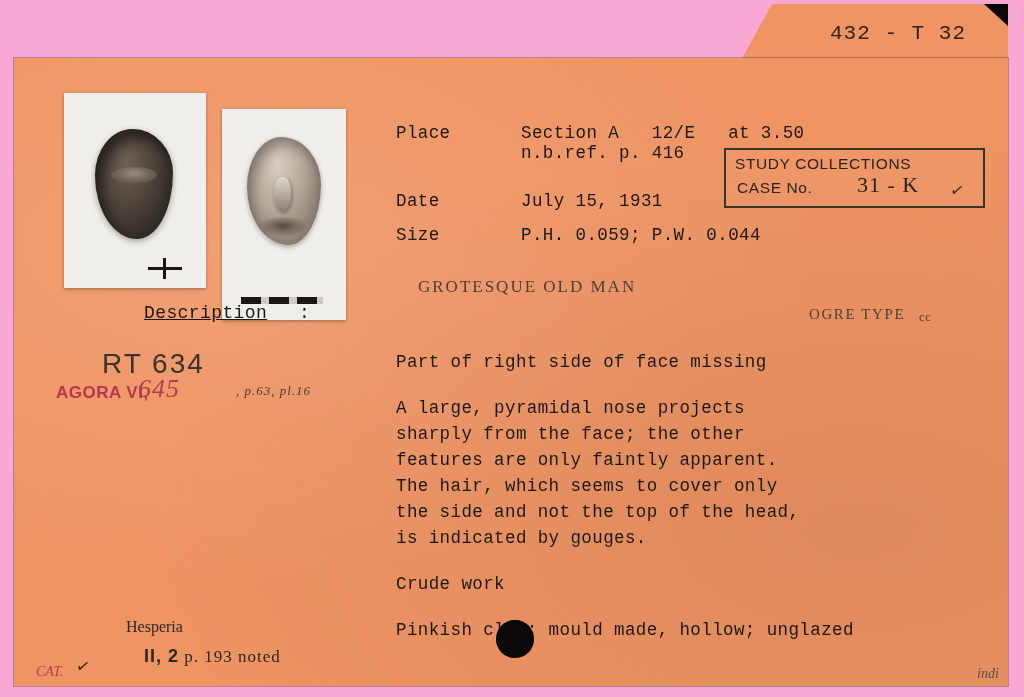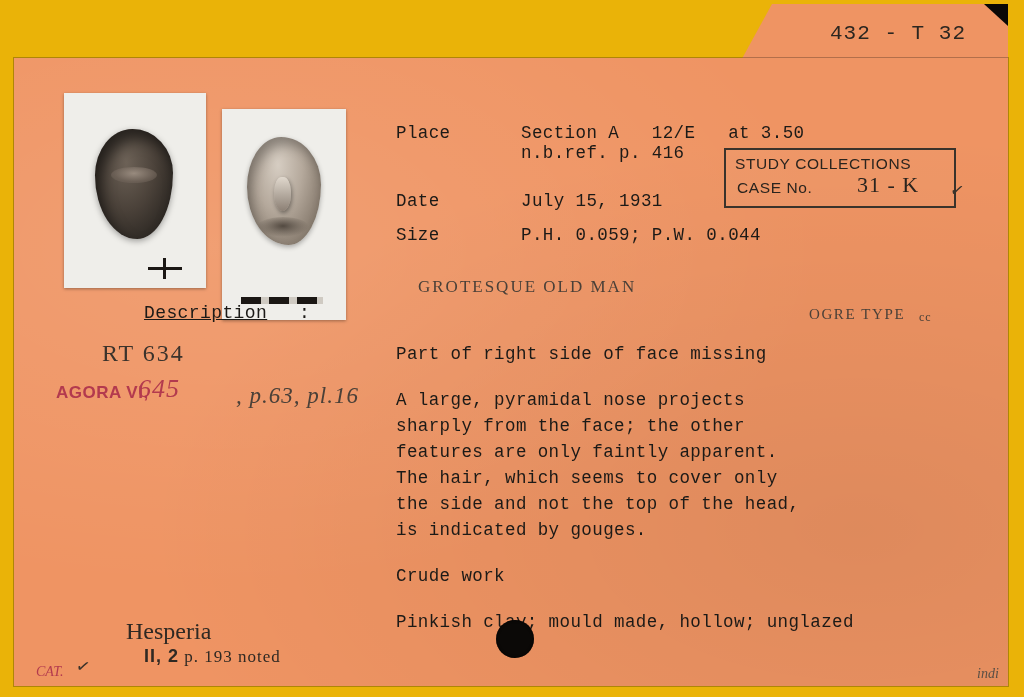--- a/index.html
+++ b/index.html
@@ -10,21 +10,21 @@
   body {
     width: 1024px;
     height: 697px;
     overflow: hidden;
     font-family: "Liberation Mono", monospace;
   }
   #card-scene {
     position: relative;
     width: 1024px;
     height: 697px;
-    background: #eab308;
+    background: #f9a8d4;
   }
   
   #card {
     position: absolute;
     left: 14px;
     top: 58px;
     width: 994px;
     height: 628px;
     background: #ef9463;
     box-shadow: 0 0 0 1px rgba(0,0,0,0.25);
@@ -233,20 +233,21 @@
 
   
   #stamp-box {
     position: absolute;
     left: 710px;
     top: 90px;
     width: 228px;
     height: 56px;
     border: 2px solid #3a332b;
     background: rgba(255,255,255,0.03);
+    padding-left: 29px;
   }
   #stamp-line1 {
     position: absolute;
     left: 9px;
     top: 5px;
     font-size: 15.5px;
     letter-spacing: 0.6px;
     color: #2a241e;
     font-family: "Liberation Sans", sans-serif;
   }
@@ -329,30 +330,30 @@
   }
 
   
   #body-text {
     position: absolute;
     left: 382px;
     top: 283px;
     font-size: 17.5px;
     line-height: 26px;
   }
-  #body-text p { margin: 0 0 20px 0; white-space: pre; }
+  #body-text p { margin: 8px 0 20px 0; white-space: pre; }
   #body-text p:last-child { margin-bottom: 0; }
 
   
   #hand-rt {
     position: absolute;
     left: 88px;
-    top: 282px;
-    font-family: Liberation Serif, serif;
-    font-size: 24px;
+    top: 290px;
+    font-family: Liberation Sans, sans-serif;
+    font-size: 28px;
     letter-spacing: 2px;
     color: #3b332c;
   }
   #hand-agora {
     position: absolute;
     left: 25px;
     top: 325px;
     font-family: "Liberation Sans", sans-serif;
     font-weight: bold;
     font-size: 17px;
@@ -368,33 +369,33 @@
     font-size: 26px;
     letter-spacing: 1px;
     color: #b33a4e;
     font-style: italic;
   }
   #hand-ref {
     position: absolute;
     left: 222px;
     top: 325px;
     font-family: "Liberation Serif", serif;
-    font-size: 23px;
+    font-size: 13px;
     font-style: italic;
     letter-spacing: 1px;
     color: #4a4038;
   }
 
   
   #hesperia-line1 {
     position: absolute;
     left: 112px;
     top: 560px;
     font-family: "Liberation Serif", serif;
-    font-size: 24px;
+    font-size: 16px;
     color: #2f2923;
   }
   #hesperia-line2 {
     position: absolute;
     left: 130px;
     top: 588px;
     font-family: "Liberation Serif", serif;
     font-size: 17px;
     letter-spacing: 1px;
     color: #2f2923;

